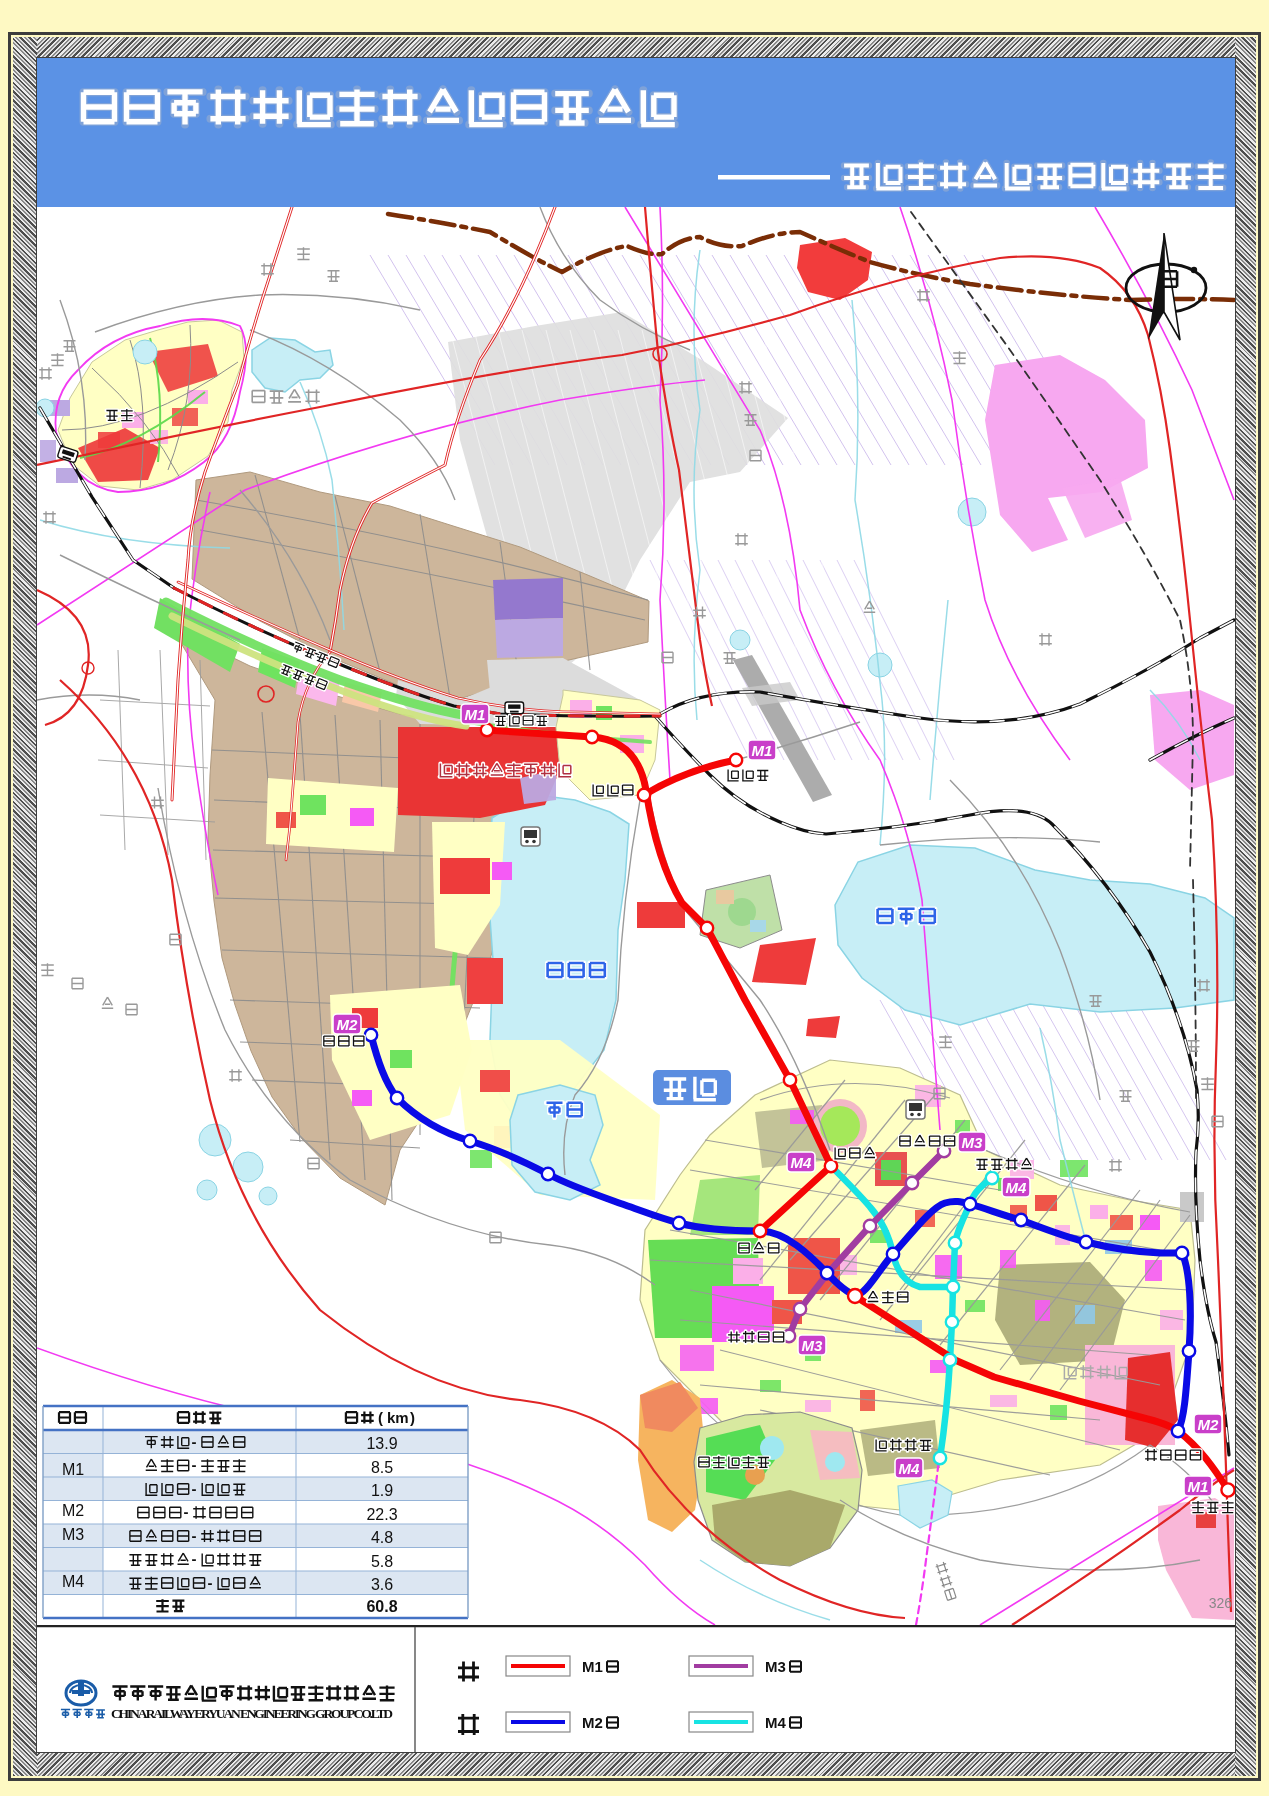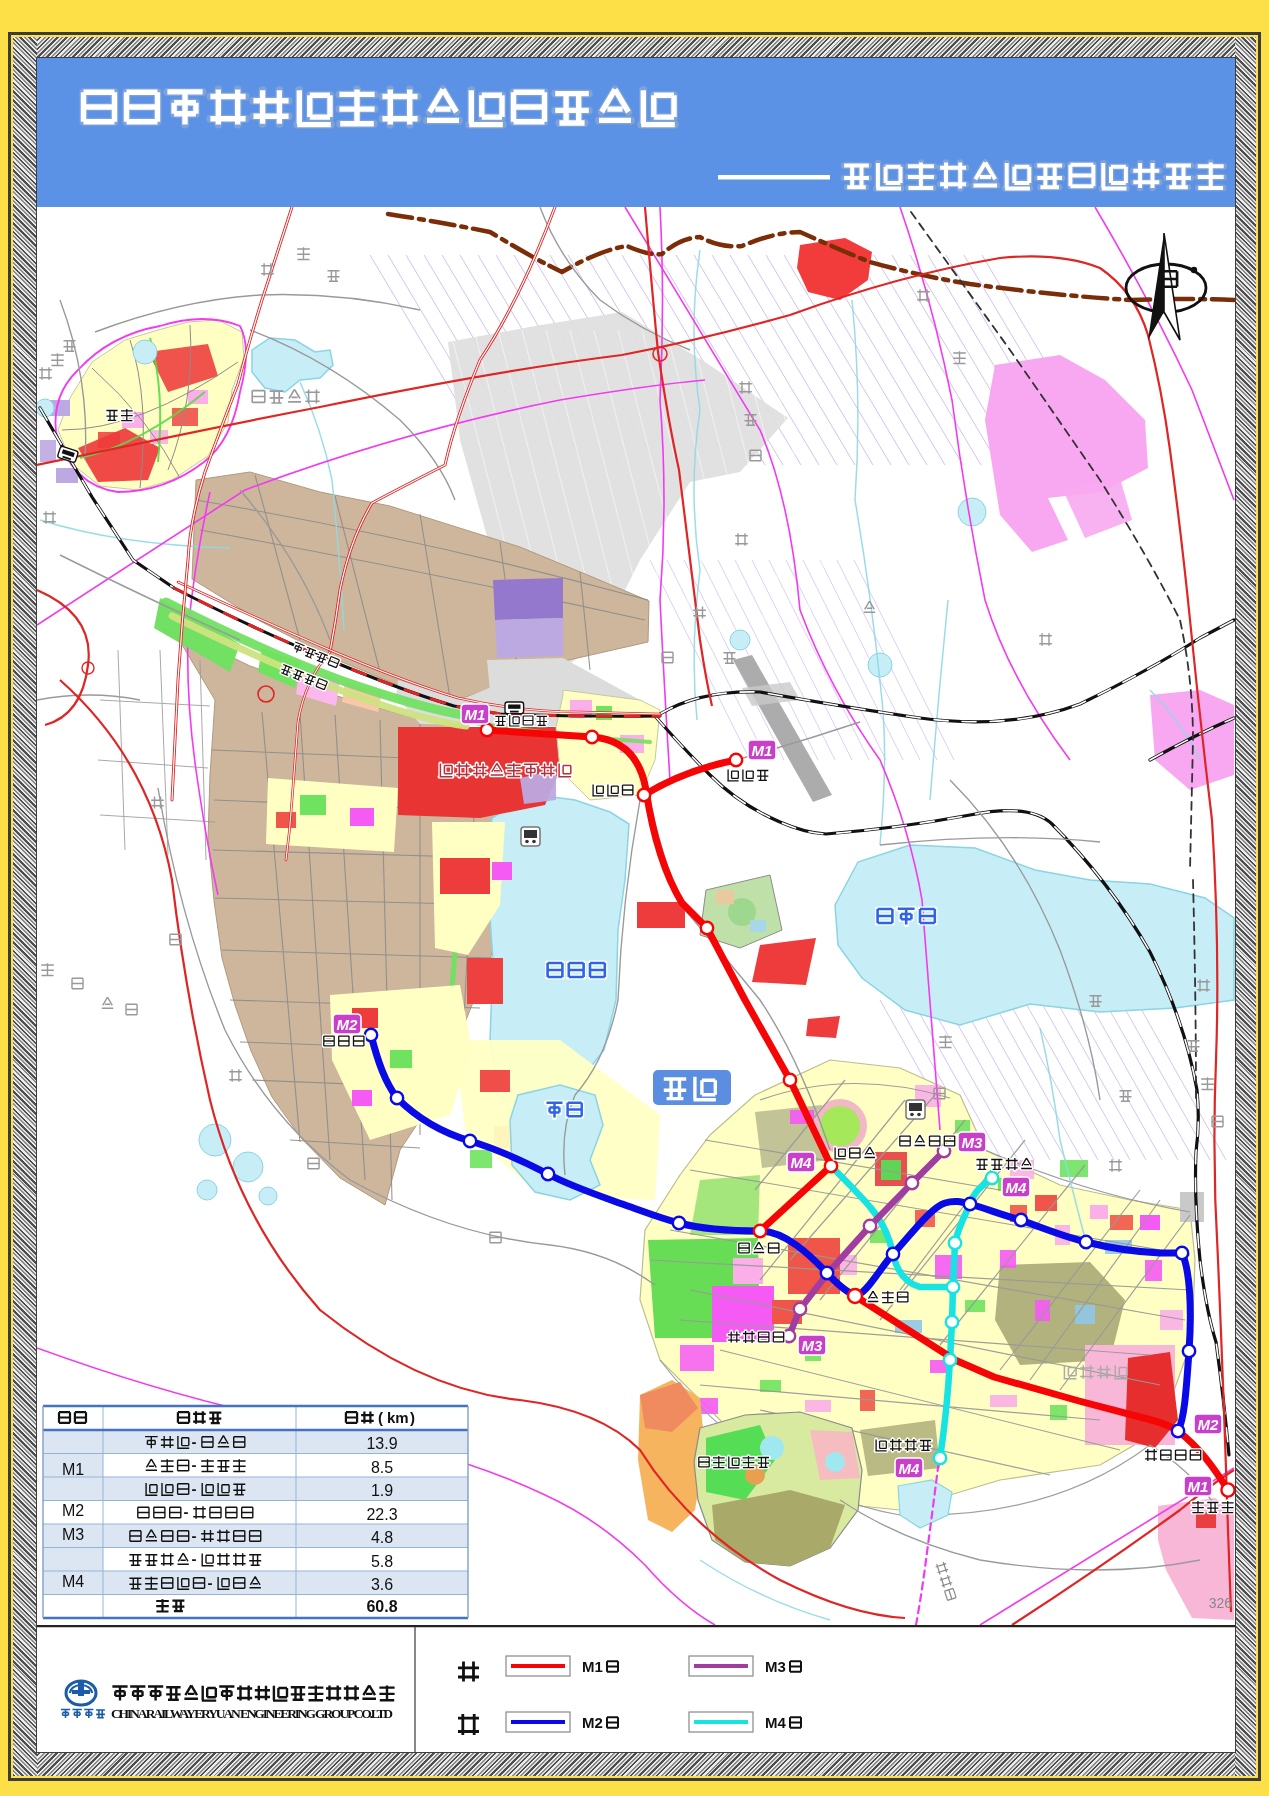--- a/index.html
+++ b/index.html
@@ -1,14 +1,14 @@
 <!DOCTYPE html>
 <html><head><meta charset="utf-8"><style>
 html,body{margin:0;padding:0;background:#FFFFFF;}
-#page{position:relative;width:1269px;height:1796px;background:#fde047;overflow:hidden;
+#page{position:relative;width:1269px;height:1796px;background:#fef9c3;overflow:hidden;
  font-family:"Liberation Sans",sans-serif;}
 .band{position:absolute;background:
  repeating-linear-gradient(45deg,#4e4e4e 0 1.8px,#ececec 1.8px 3.4px,#8a8a8a 3.4px 4.8px,#dcdcdc 4.8px 6.2px);}
 .bandh{position:absolute;background:
  repeating-linear-gradient(135deg,#4e4e4e 0 1.8px,#ececec 1.8px 3.4px,#8a8a8a 3.4px 4.8px,#dcdcdc 4.8px 6.2px);}
 #frame{position:absolute;left:8px;top:32px;width:1253px;height:1749px;border:3px solid #3c3c3c;box-sizing:border-box;}
 #inner{position:absolute;left:37px;top:58px;width:1198px;height:1694px;background:#fff;outline:1.5px solid #3f3f3f;}
 #header{position:absolute;left:37px;top:58px;width:1198px;height:149px;background:#5B92E5;}
 </style></head><body>
 <div id="page">

